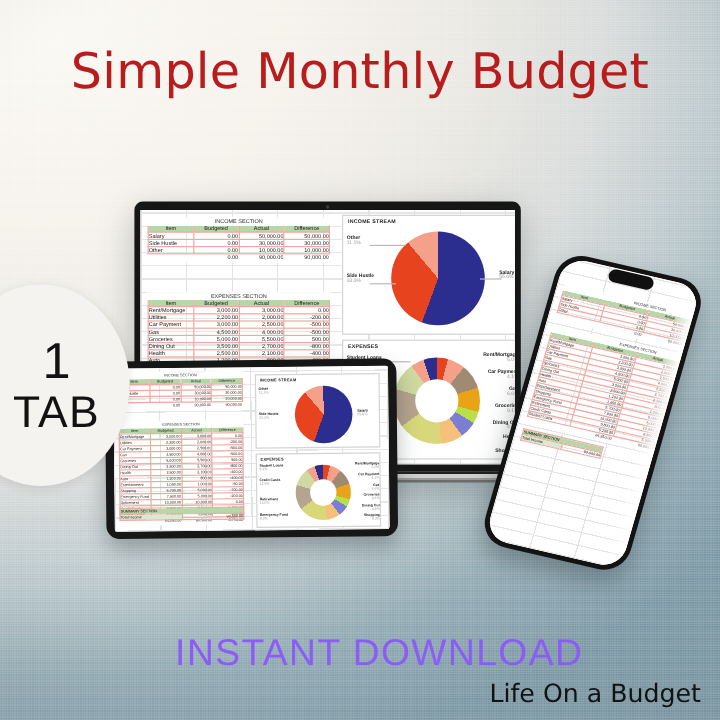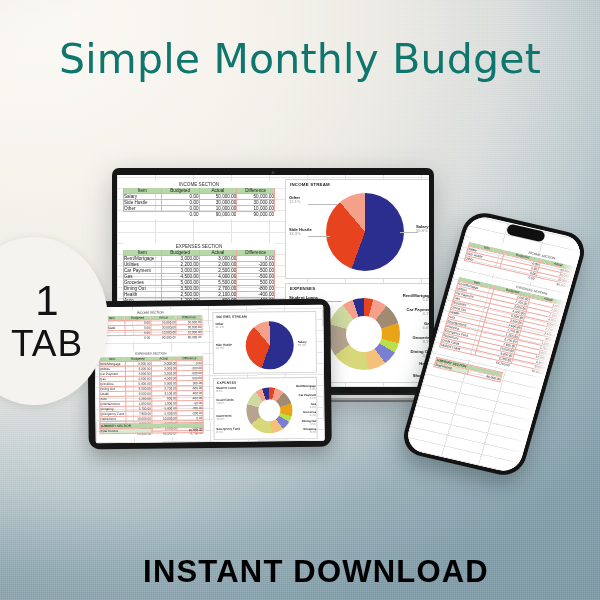--- a/index.html
+++ b/index.html
@@ -26,21 +26,21 @@
   }
   #bg-vig {
     position: absolute; inset: 0;
     background: radial-gradient(120% 95% at 50% 42%, rgba(255,255,255,0) 52%, rgba(60,70,75,.12) 100%);
   }
 
   
   .headline {
     position: absolute; left: 0; right: 0; top: 33px;
     text-align: center;
-    color: #0f766e;
+    color: #b91c1c;
     font-family: "DejaVu Sans", sans-serif;
     font-weight: 400;
     font-size: 41px;
     line-height: 53px;
     letter-spacing: .2px;
     z-index: 6;
   }
   .headline .l2 { display: block; }
 
   
@@ -64,21 +64,21 @@
     position: absolute; left: 0; right: 0; bottom: 8px;
     text-align: center; z-index: 7;
   }
   .promo .p1 {
     font-family: "DejaVu Sans Mono", monospace;
     font-weight: bold; font-size: 32px; color: #111;
     letter-spacing: .5px; line-height: 40px;
   }
   .promo .p2 {
     font-family: "Liberation Sans", sans-serif;
-    font-weight: bold; font-size: 31px; color: #000000;
+    font-weight: normal; font-size: 31px; color: #8b5cf6;
     letter-spacing: 1.2px; line-height: 40px; padding-left: 32px;
   }
   .promo .p3 {
     font-family: "DejaVu Sans", sans-serif;
     font-size: 21px; color: #121212; line-height: 27px;
     text-align: right; padding-right: 16px; margin-top: 1px;
   }
 
   
   .sheet {
@@ -789,13 +789,14 @@
   </div>
 </div>
 
 <div class="tab-badge">
   <div class="n">1</div>
   <div class="t">TAB</div>
 </div>
 
 <div class="promo">
   <div class="p2">INSTANT DOWNLOAD</div>
+  <div class="p3">Life On a Budget</div>
 </div>
 
 </body></html>

